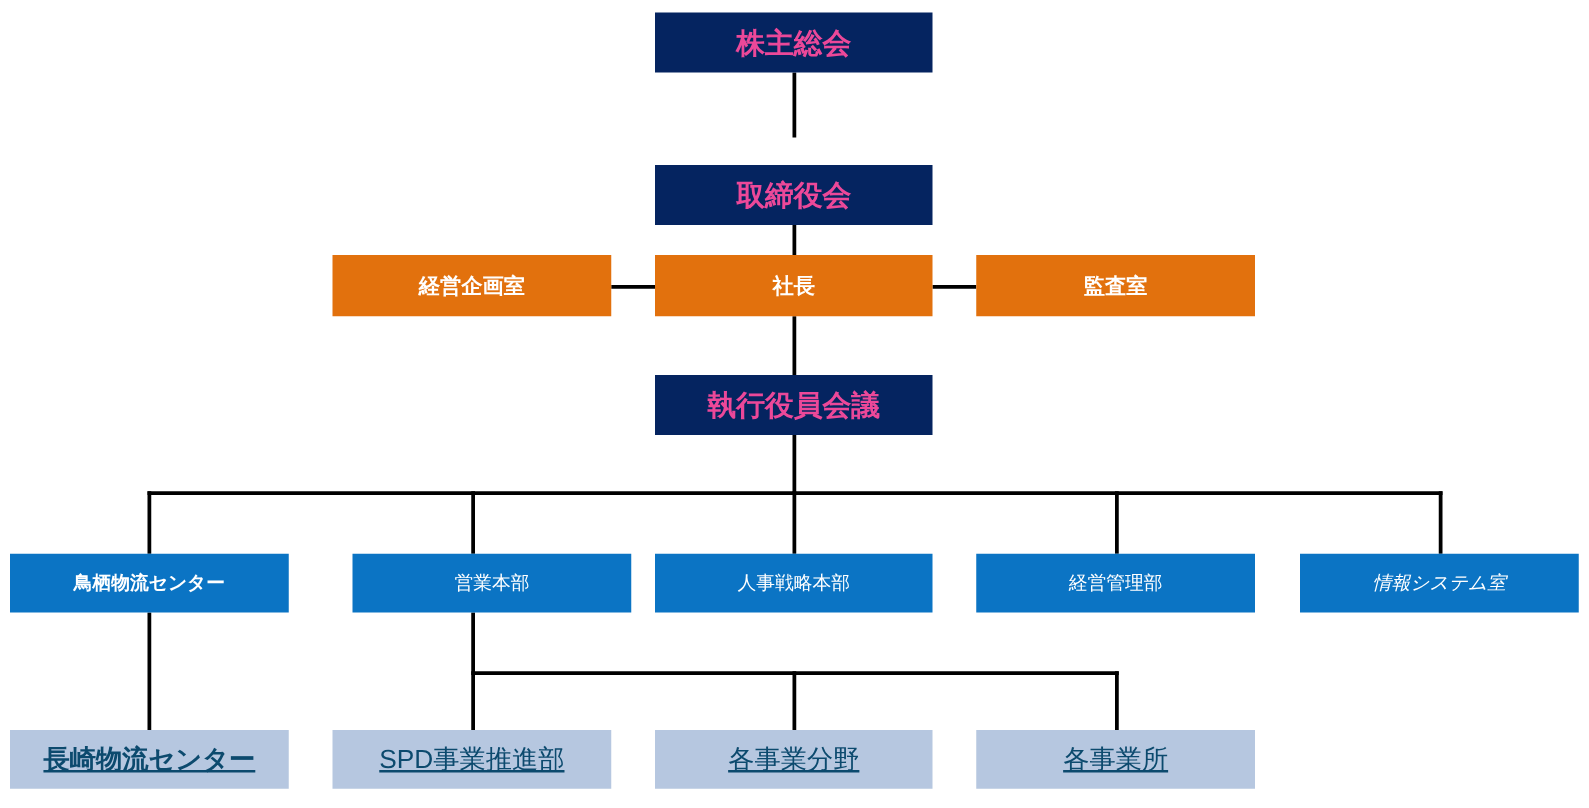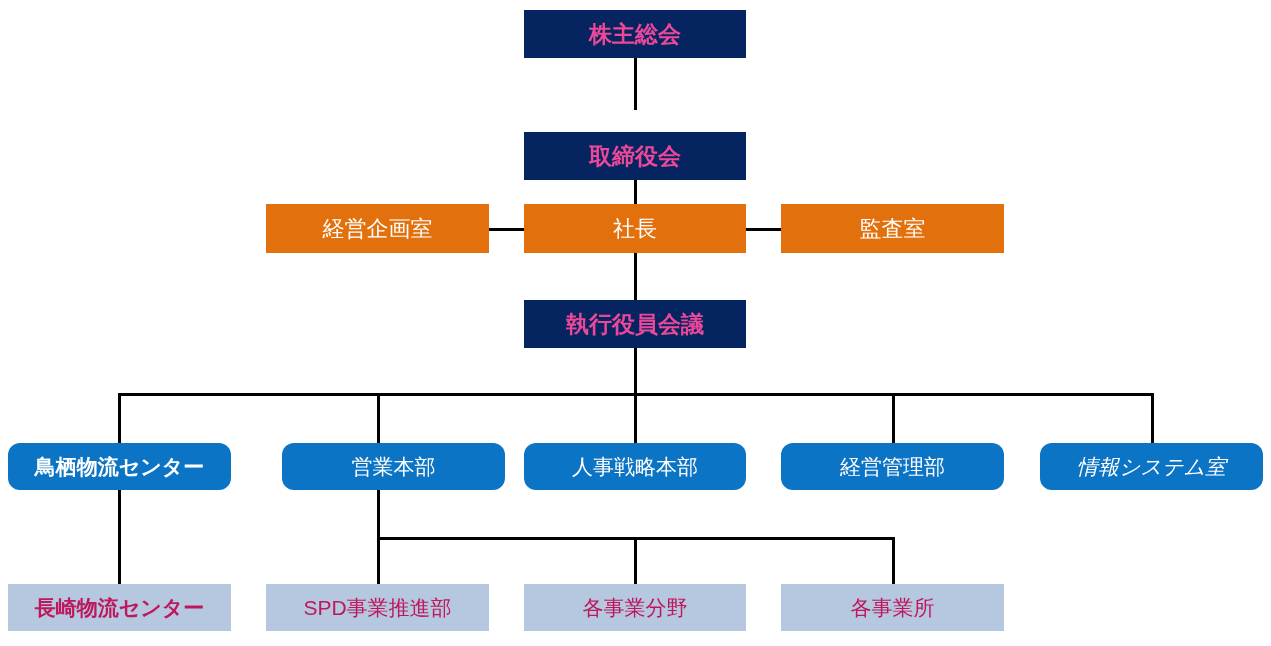--- a/index.html
+++ b/index.html
@@ -33,38 +33,38 @@
   
   .lvl-navy {
     background: #052460;
     color: #ec4899;
     font-weight: bold;
     font-size: 23px;
   }
   .lvl-orange {
     background: #e2710d;
     color: #ffffff;
-    font-weight: normal;
-    font-size: 22px;
+    font-weight: bold;
+    font-size: 17px;
   }
   .lvl-blue {
     background: #0b74c4;
     color: #ffffff;
     font-weight: normal;
-    font-size: 21px;
-    border-radius: 12px;
+    font-size: 15px;
   }
   .lvl-blue.bold {
     font-weight: bold;
   }
   .lvl-pale {
     background: #b6c7e0;
-    color: #be185d;
+    color: #0c4a6e;
     font-weight: normal;
     font-size: 21px;
+    text-decoration: underline;
   }
   .lvl-pale.bold {
     font-weight: bold;
   }
   
   .conn {
     position: absolute;
     background: #000000;
     z-index: 1;
   }

